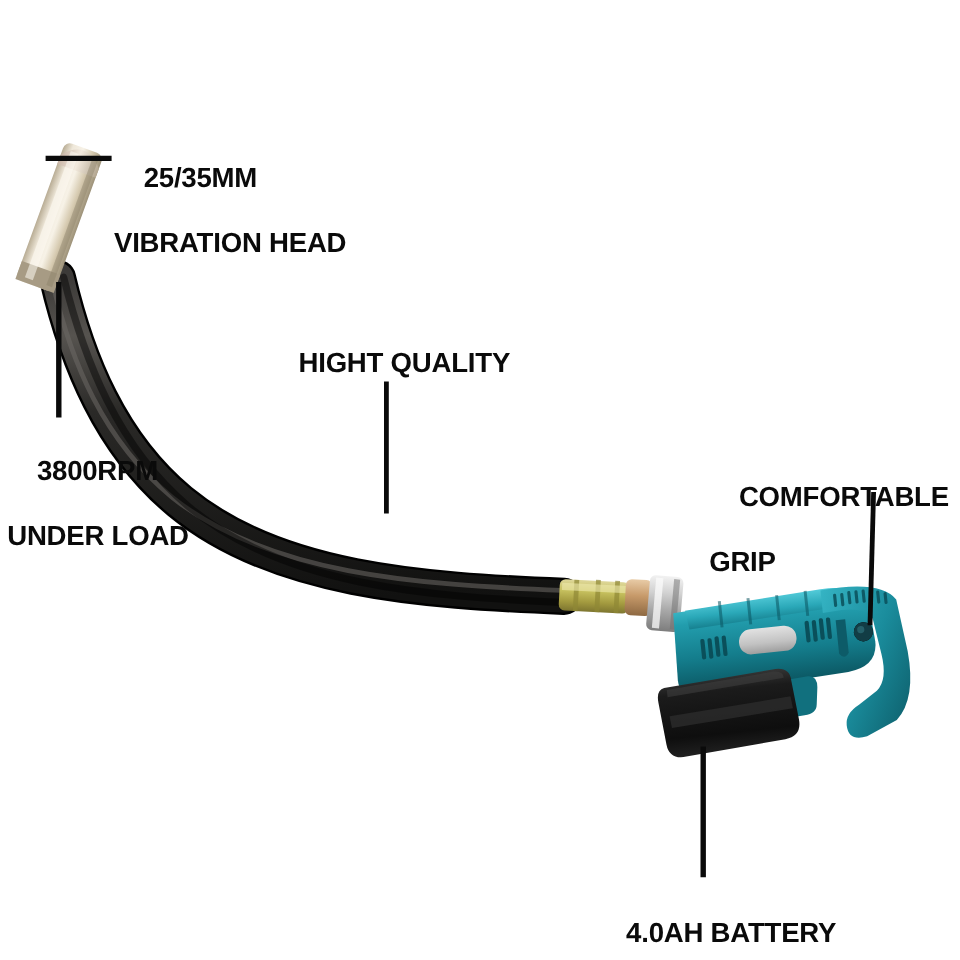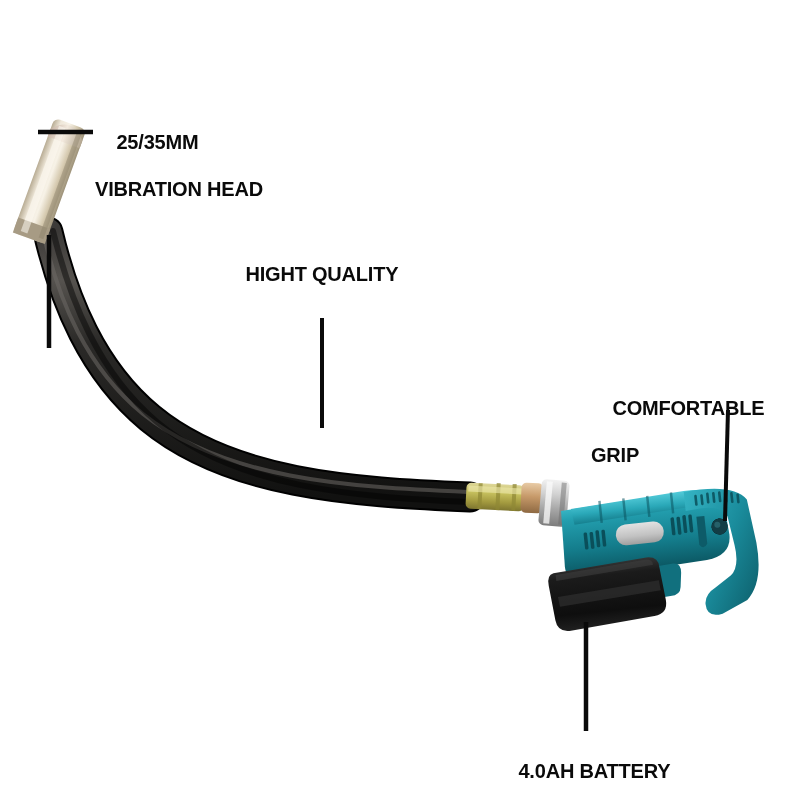--- a/index.html
+++ b/index.html
@@ -19,30 +19,30 @@
     position: absolute;
     left: 0;
     top: 0;
     width: 800px;
     height: 800px;
   }
   .callout {
     position: absolute;
     font-family: "Liberation Sans", sans-serif;
     font-weight: bold;
-    font-size: 20px;
+    font-size: 23px;
     line-height: 1.17;
     color: #0a0a0a;
     letter-spacing: -0.2px;
     white-space: pre;
     text-transform: uppercase;
   }
   #callout-head        { left: 95px;  top: 108px; }
   #callout-rpm         { left: 6px;   top: 352px; }
-  #callout-shaft       { left: 224px; top: 240px; }
+  #callout-shaft       { left: 224px; top: 262px; }
   #callout-grip        { left: 591px; top: 374px; }
   #callout-battery     { left: 497px; top: 737px; }
   .callout .line2 { display: block; }
 </style>
 </head>
 <body>
 
 <div id="page">
 
   <svg id="product-svg" viewBox="0 0 800 800" xmlns="http://www.w3.org/2000/svg">
@@ -206,20 +206,24 @@
       <line x1="728" y1="410" x2="725" y2="521" stroke-width="4"></line>
       <line x1="586" y1="622" x2="586" y2="731" stroke-width="4.5"></line>
     </g>
   </svg>
 
   <div class="callout" id="callout-head">
     <span>25/35MM</span>
     <span class="line2">VIBRATION HEAD</span>
   </div>
 
+  <div class="callout" id="callout-rpm">
+    <span>3800RPM</span>
+    <span class="line2">UNDER LOAD</span>
+  </div>
 
   <div class="callout" id="callout-shaft">
     <span>HIGHT QUALITY</span>
   </div>
 
   <div class="callout" id="callout-grip">
     <span>COMFORTABLE</span>
     <span class="line2">GRIP</span>
   </div>
 

